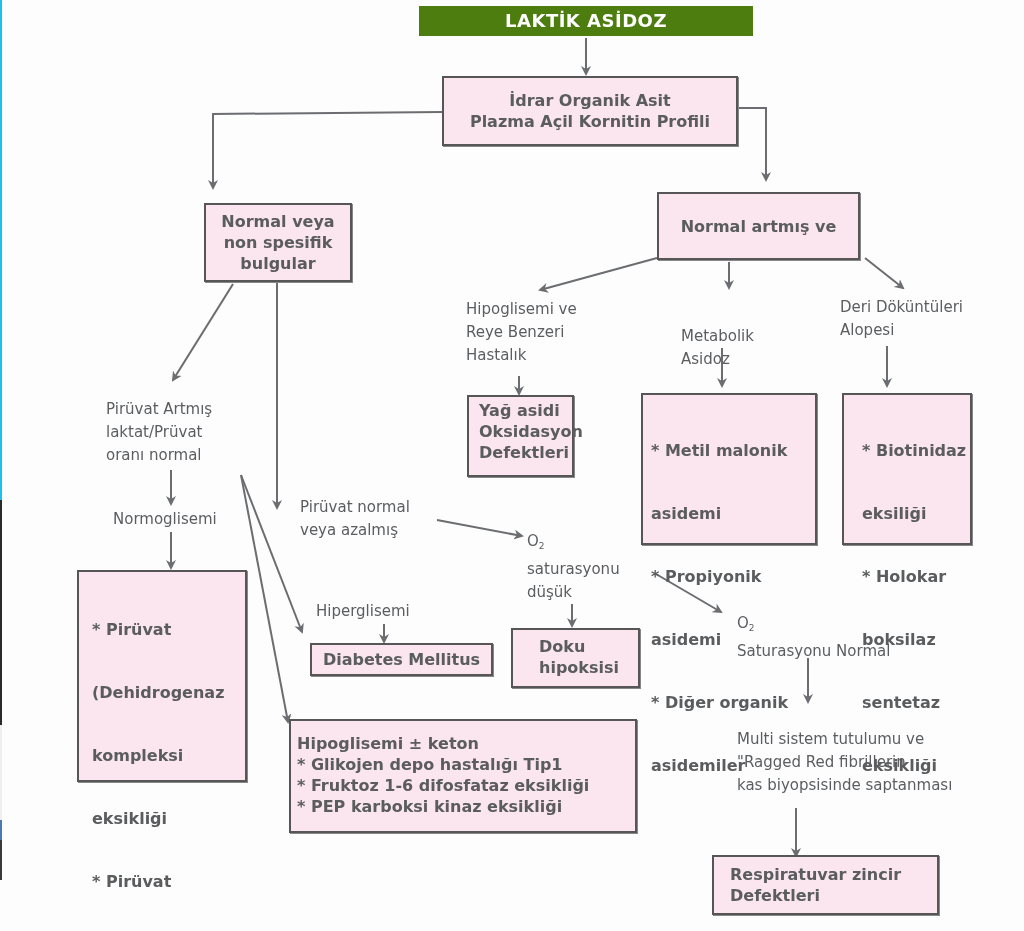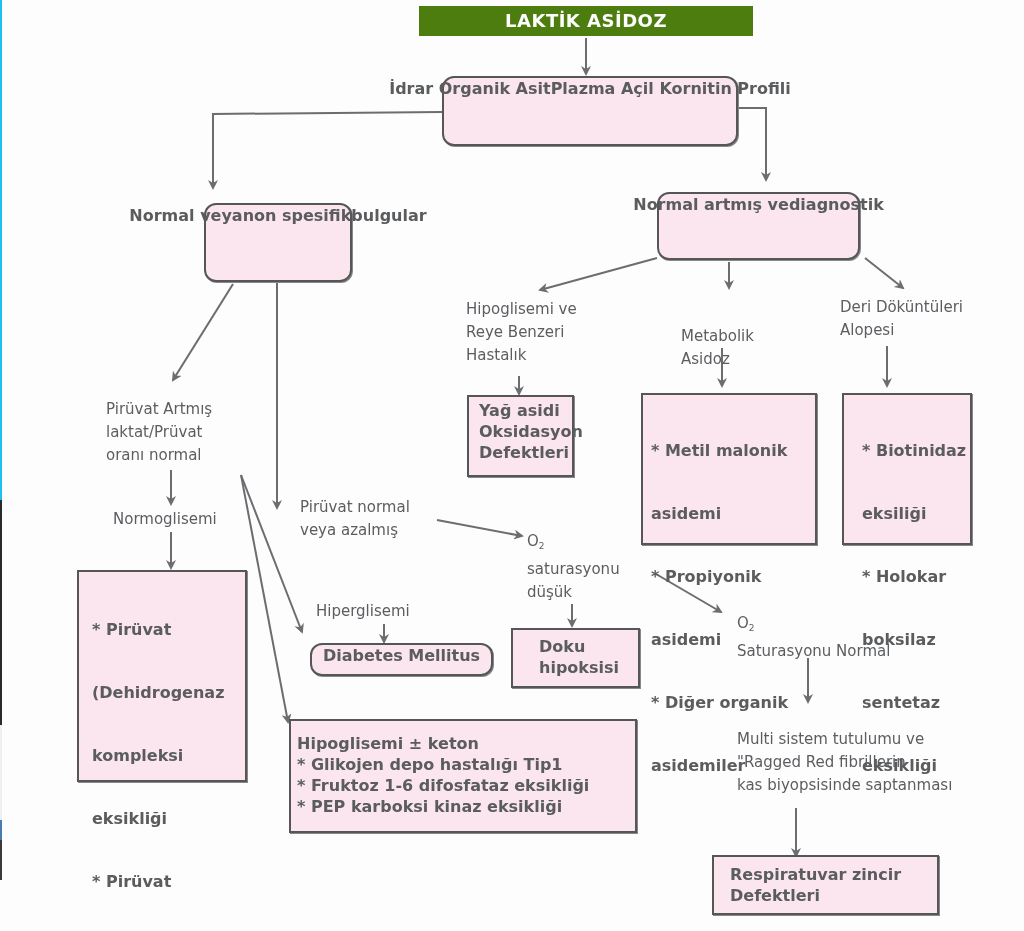--- a/index.html
+++ b/index.html
@@ -19,21 +19,21 @@
     svg.conn { position: absolute; left: 0; top: 0; width: 1024px; height: 931px; }
 
     .box {
       position: absolute; box-sizing: border-box;
       background: #fbe6ef;
       border: 2px solid #565656;
       box-shadow: 1px 1px 0 #888;
       font-weight: bold; color: #5a5c5e;
       font-size: 16px; line-height: 21px;
     }
-    .box.center { text-align: left; display: flex; flex-direction: row; justify-content: center; border-radius: 12px; }
+    .box.center { text-align: center; display: flex; flex-direction: column; justify-content: center; }
     .box .line { display: block; white-space: nowrap; }
 
     .title-banner {
       position: absolute; left: 419px; top: 6px; width: 334px; height: 30px;
       background: #4d7c0f; color: #ffffff;
       font-weight: bold; font-size: 18px; text-align: center; line-height: 30px;
       letter-spacing: 0.5px;
     }
 
     .label {
@@ -107,21 +107,20 @@
 </div>
 
 <div class="box center" style="left:204px; top:203px; width:148px; height:79px;">
   <span class="line">Normal veya</span>
   <span class="line">non spesifik</span>
   <span class="line">bulgular</span>
 </div>
 
 <div class="box center" style="left:657px; top:192px; width:203px; height:68px;">
   <span class="line">Normal artmış  ve</span>
-  <span class="line">diagnostik</span>
 </div>
 
 <div class="label" style="left:466px; top:298px;">
   <span class="line">Hipoglisemi ve</span>
   <span class="line">Reye Benzeri</span>
   <span class="line">Hastalık</span>
 </div>
 
 <div class="label" style="left:681px; top:297px;margin-top:28px;">
   <span class="line">Metabolik</span>

